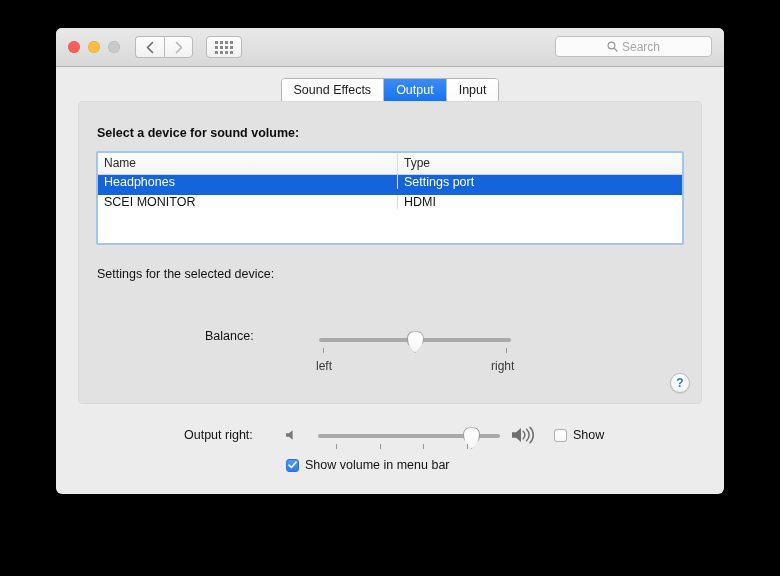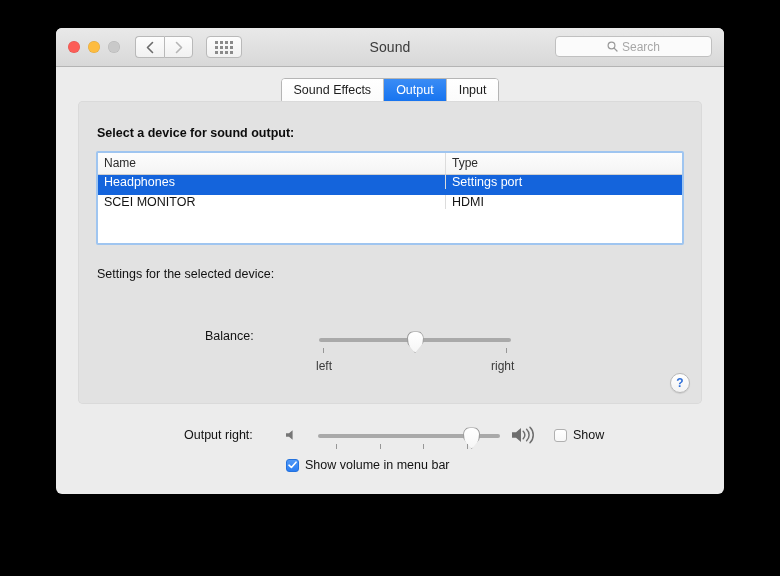--- a/index.html
+++ b/index.html
@@ -175,21 +175,21 @@
     height: 21px;
     background: linear-gradient(to bottom, #fdfdfd 0%, #f4f4f4 100%);
     border-bottom: 1px solid #cfcfcf;
   }
   .th {
     font-size: 12px;
     color: #2b2b2b;
     padding: 3px 0 0 6px;
     box-sizing: border-box;
   }
-  .col-name { width: 348px; border-right: 1px solid #dcdcdc; }
+  .col-name { width: 300px; border-right: 1px solid #dcdcdc; }
   .col-type { flex: 1; }
   .trow {
     display: flex;
     height: 20px;
     align-items: flex-start;
   }
   .trow.sel { background: #1464dc; }
   .td {
     font-size: 12.5px;
     color: #141414;
@@ -365,42 +365,41 @@
           <i></i>
           <i></i>
           <i></i>
         <i></i>
           <i></i>
           <i></i>
           <i></i>
       </span>
     </div>
 
-    <div id="win-title">Sound</div>
 
     <div id="search-field">
       <svg width="11" height="11" viewBox="0 0 11 11">
         <circle cx="4.5" cy="4.5" r="3.4" fill="none" stroke="#9a9a9a" stroke-width="1.2"></circle>
         <line x1="7.1" y1="7.1" x2="10" y2="10" stroke="#9a9a9a" stroke-width="1.3" stroke-linecap="round"></line>
       </svg>
       <span id="search-ph">Search</span>
     </div>
   </div>
 
   <div id="tabbar">
     <div id="tabs">
       <div class="tab">Sound Effects</div>
       <div class="tab sel">Output</div>
       <div class="tab">Input</div>
     </div>
   </div>
 
   <div id="panel">
 
-    <div id="select-label">Select a device for sound output:</div>
+    <div id="select-label">Select a device for sound volume:</div>
 
     <div id="device-table">
       <div id="table-head">
         <div class="th col-name">Name</div>
         <div class="th col-type">Type</div>
       </div>
       <div class="trow sel">
         <div class="td col-name">Headphones</div>
         <div class="td col-type">Settings port</div>
       </div>

